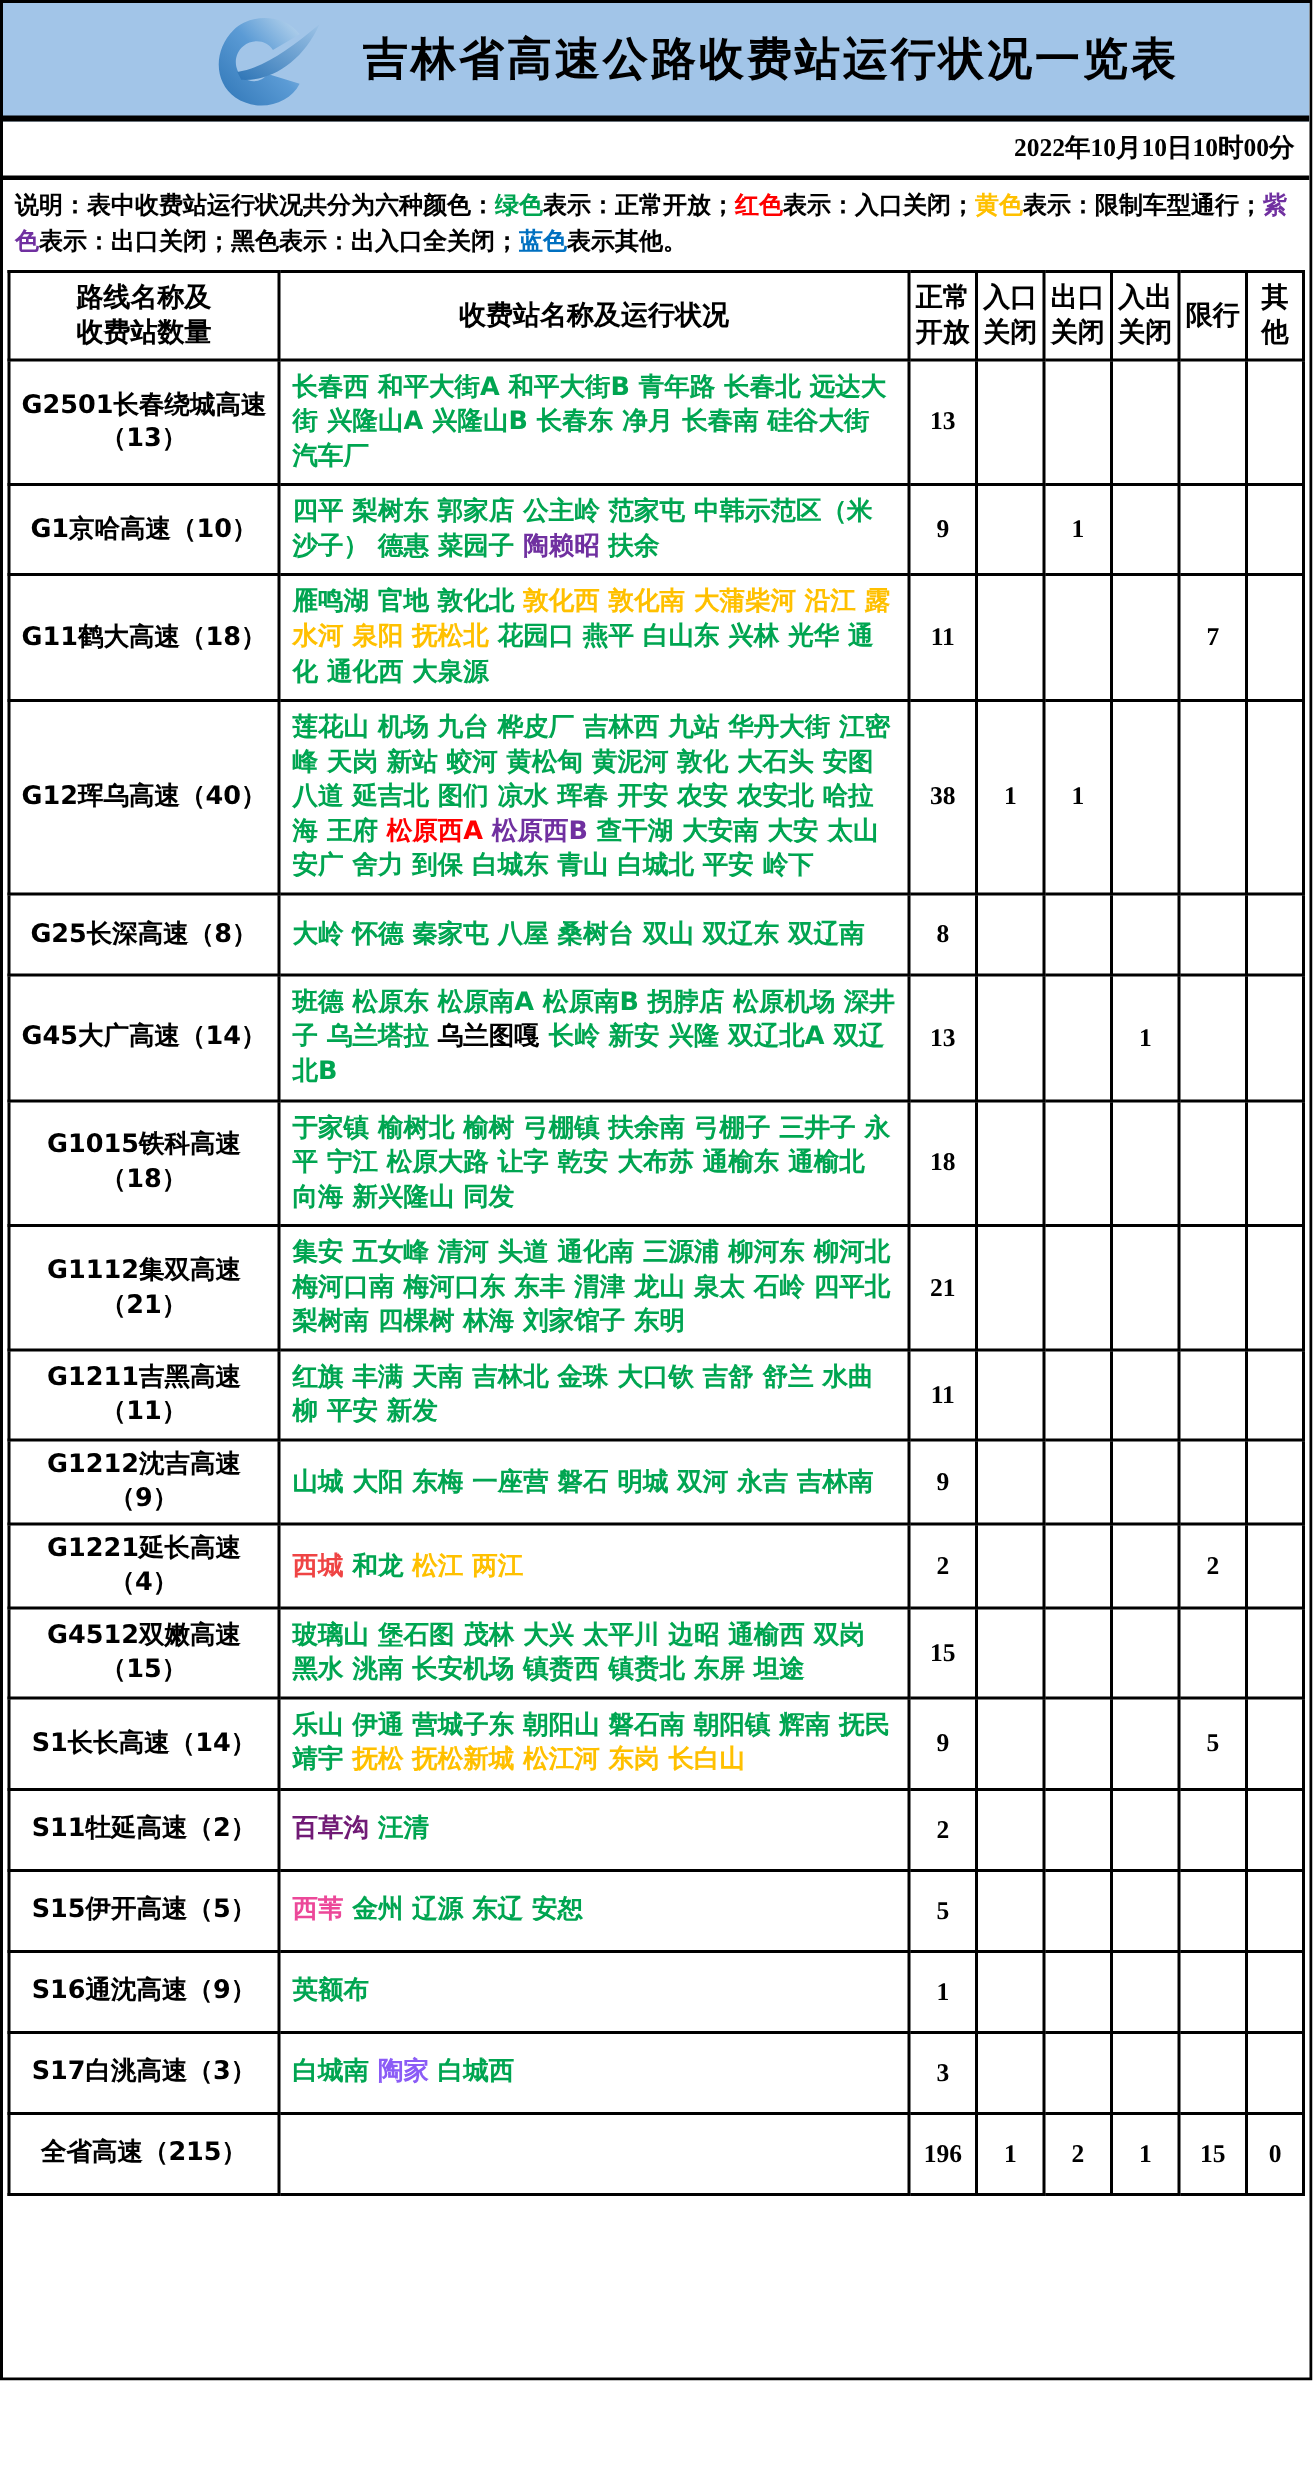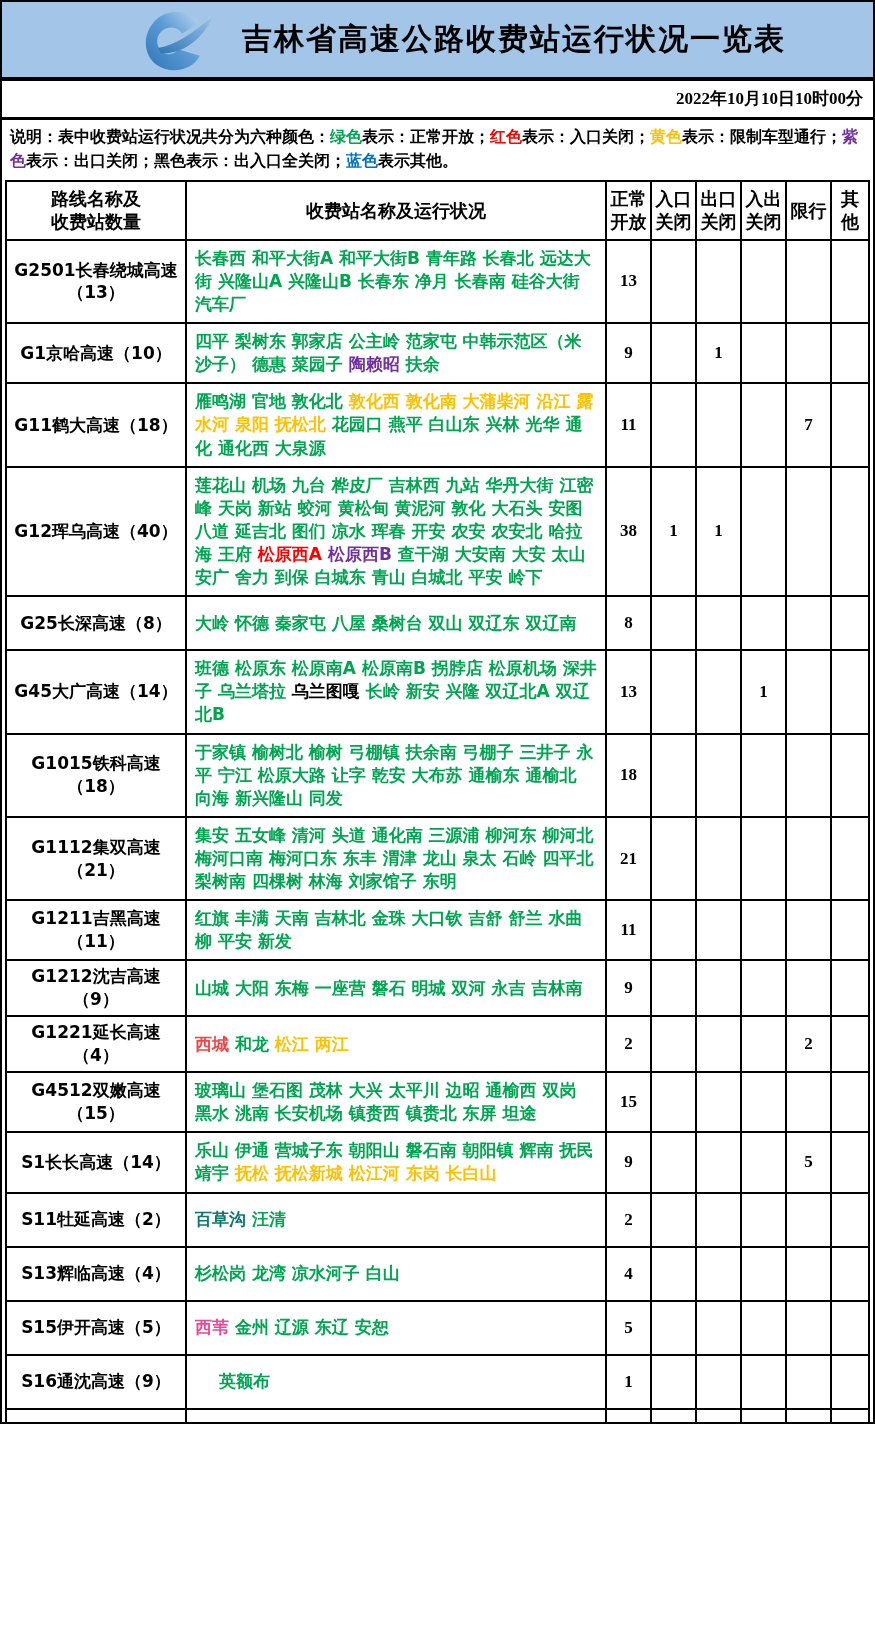--- a/index.html
+++ b/index.html
@@ -1,18 +1,18 @@
 <!DOCTYPE html>
 <html><head>
 <meta charset="utf-8">
 <style>
   html,body{margin:0;padding:0;background:#fff;}
   .page{
     position:relative;
-    width:875px;height:1424px;
+    width:875px;height:1587px;
     box-sizing:border-box;
     border:2px solid #000;
     background:#fff;
     font-family:"DejaVu Sans","Liberation Sans",sans-serif;
     font-weight:bold;
     color:#000;
     overflow:hidden;
   }
   .header-band{
     height:75px;
@@ -253,51 +253,41 @@
           <td class="stations"><span style="color: rgb(0, 165, 81);">乐山</span> <span style="color: rgb(0, 165, 81);">伊通</span> <span style="color: rgb(0, 165, 81);">营城子东</span> <span style="color: rgb(0, 165, 81);">朝阳山</span> <span style="color: rgb(0, 165, 81);">磐石南</span> <span style="color: rgb(0, 165, 81);">朝阳镇</span> <span style="color: rgb(0, 165, 81);">辉南</span> <span style="color: rgb(0, 165, 81);">抚民</span> <span style="color: rgb(0, 165, 81);">靖宇</span> <span style="color: rgb(255, 192, 0);">抚松</span> <span style="color: rgb(255, 192, 0);">抚松新城</span> <span style="color: rgb(255, 192, 0);">松江河</span> <span style="color: rgb(255, 192, 0);">东岗</span> <span style="color: rgb(255, 192, 0);">长白山</span> </td>
           <td class="num">9</td>
           <td class="num"></td>
           <td class="num"></td>
           <td class="num"></td>
           <td class="num">5</td>
           <td class="num"></td>
         </tr>
         <tr class="single">
           <td class="route">S11牡延高速（2）</td>
-          <td class="stations"><span style="color: #0f766e; text-align: right;">百草沟</span> <span style="color: rgb(0, 165, 81);">汪清</span> </td>
+          <td class="stations"><span style="color: #701a75; text-align: right;">百草沟</span> <span style="color: rgb(0, 165, 81);">汪清</span> </td>
           <td class="num">2</td>
-          <td class="num"></td>
-          <td class="num"></td>
-          <td class="num"></td>
-          <td class="num"></td>
-          <td class="num"></td>
-        </tr>
-        <tr class="single">
-          <td class="route">S13辉临高速（4）</td>
-          <td class="stations"><span style="color: rgb(0, 165, 81);">杉松岗</span> <span style="color: rgb(0, 165, 81);">龙湾</span> <span style="color: rgb(0, 165, 81);">凉水河子</span> <span style="color: rgb(0, 165, 81);">白山</span> </td>
-          <td class="num">4</td>
           <td class="num"></td>
           <td class="num"></td>
           <td class="num"></td>
           <td class="num"></td>
           <td class="num"></td>
         </tr>
         <tr class="single">
           <td class="route">S15伊开高速（5）</td>
           <td class="stations"><span style="color: #ec4899;">西苇</span> <span style="color: rgb(0, 165, 81);">金州</span> <span style="color: rgb(0, 165, 81);">辽源</span> <span style="color: rgb(0, 165, 81);">东辽</span> <span style="color: rgb(0, 165, 81);">安恕</span> </td>
           <td class="num">5</td>
           <td class="num"></td>
           <td class="num"></td>
           <td class="num"></td>
           <td class="num"></td>
           <td class="num"></td>
         </tr>
         <tr class="single">
           <td class="route">S16通沈高速（9）</td>
-          <td class="stations"><span style="color: rgb(0, 165, 81); margin-left: 24px;">英额布</span> </td>
+          <td class="stations"><span style="color: rgb(0, 165, 81);">英额布</span> </td>
           <td class="num">1</td>
           <td class="num"></td>
           <td class="num"></td>
           <td class="num"></td>
           <td class="num"></td>
           <td class="num"></td>
         </tr>
         <tr class="single">
           <td class="route">S17白洮高速（3）</td>
           <td class="stations"><span style="color: rgb(0, 165, 81);">白城南</span> <span style="color: #8b5cf6;">陶家</span> <span style="color: rgb(0, 165, 81);">白城西</span> </td>

